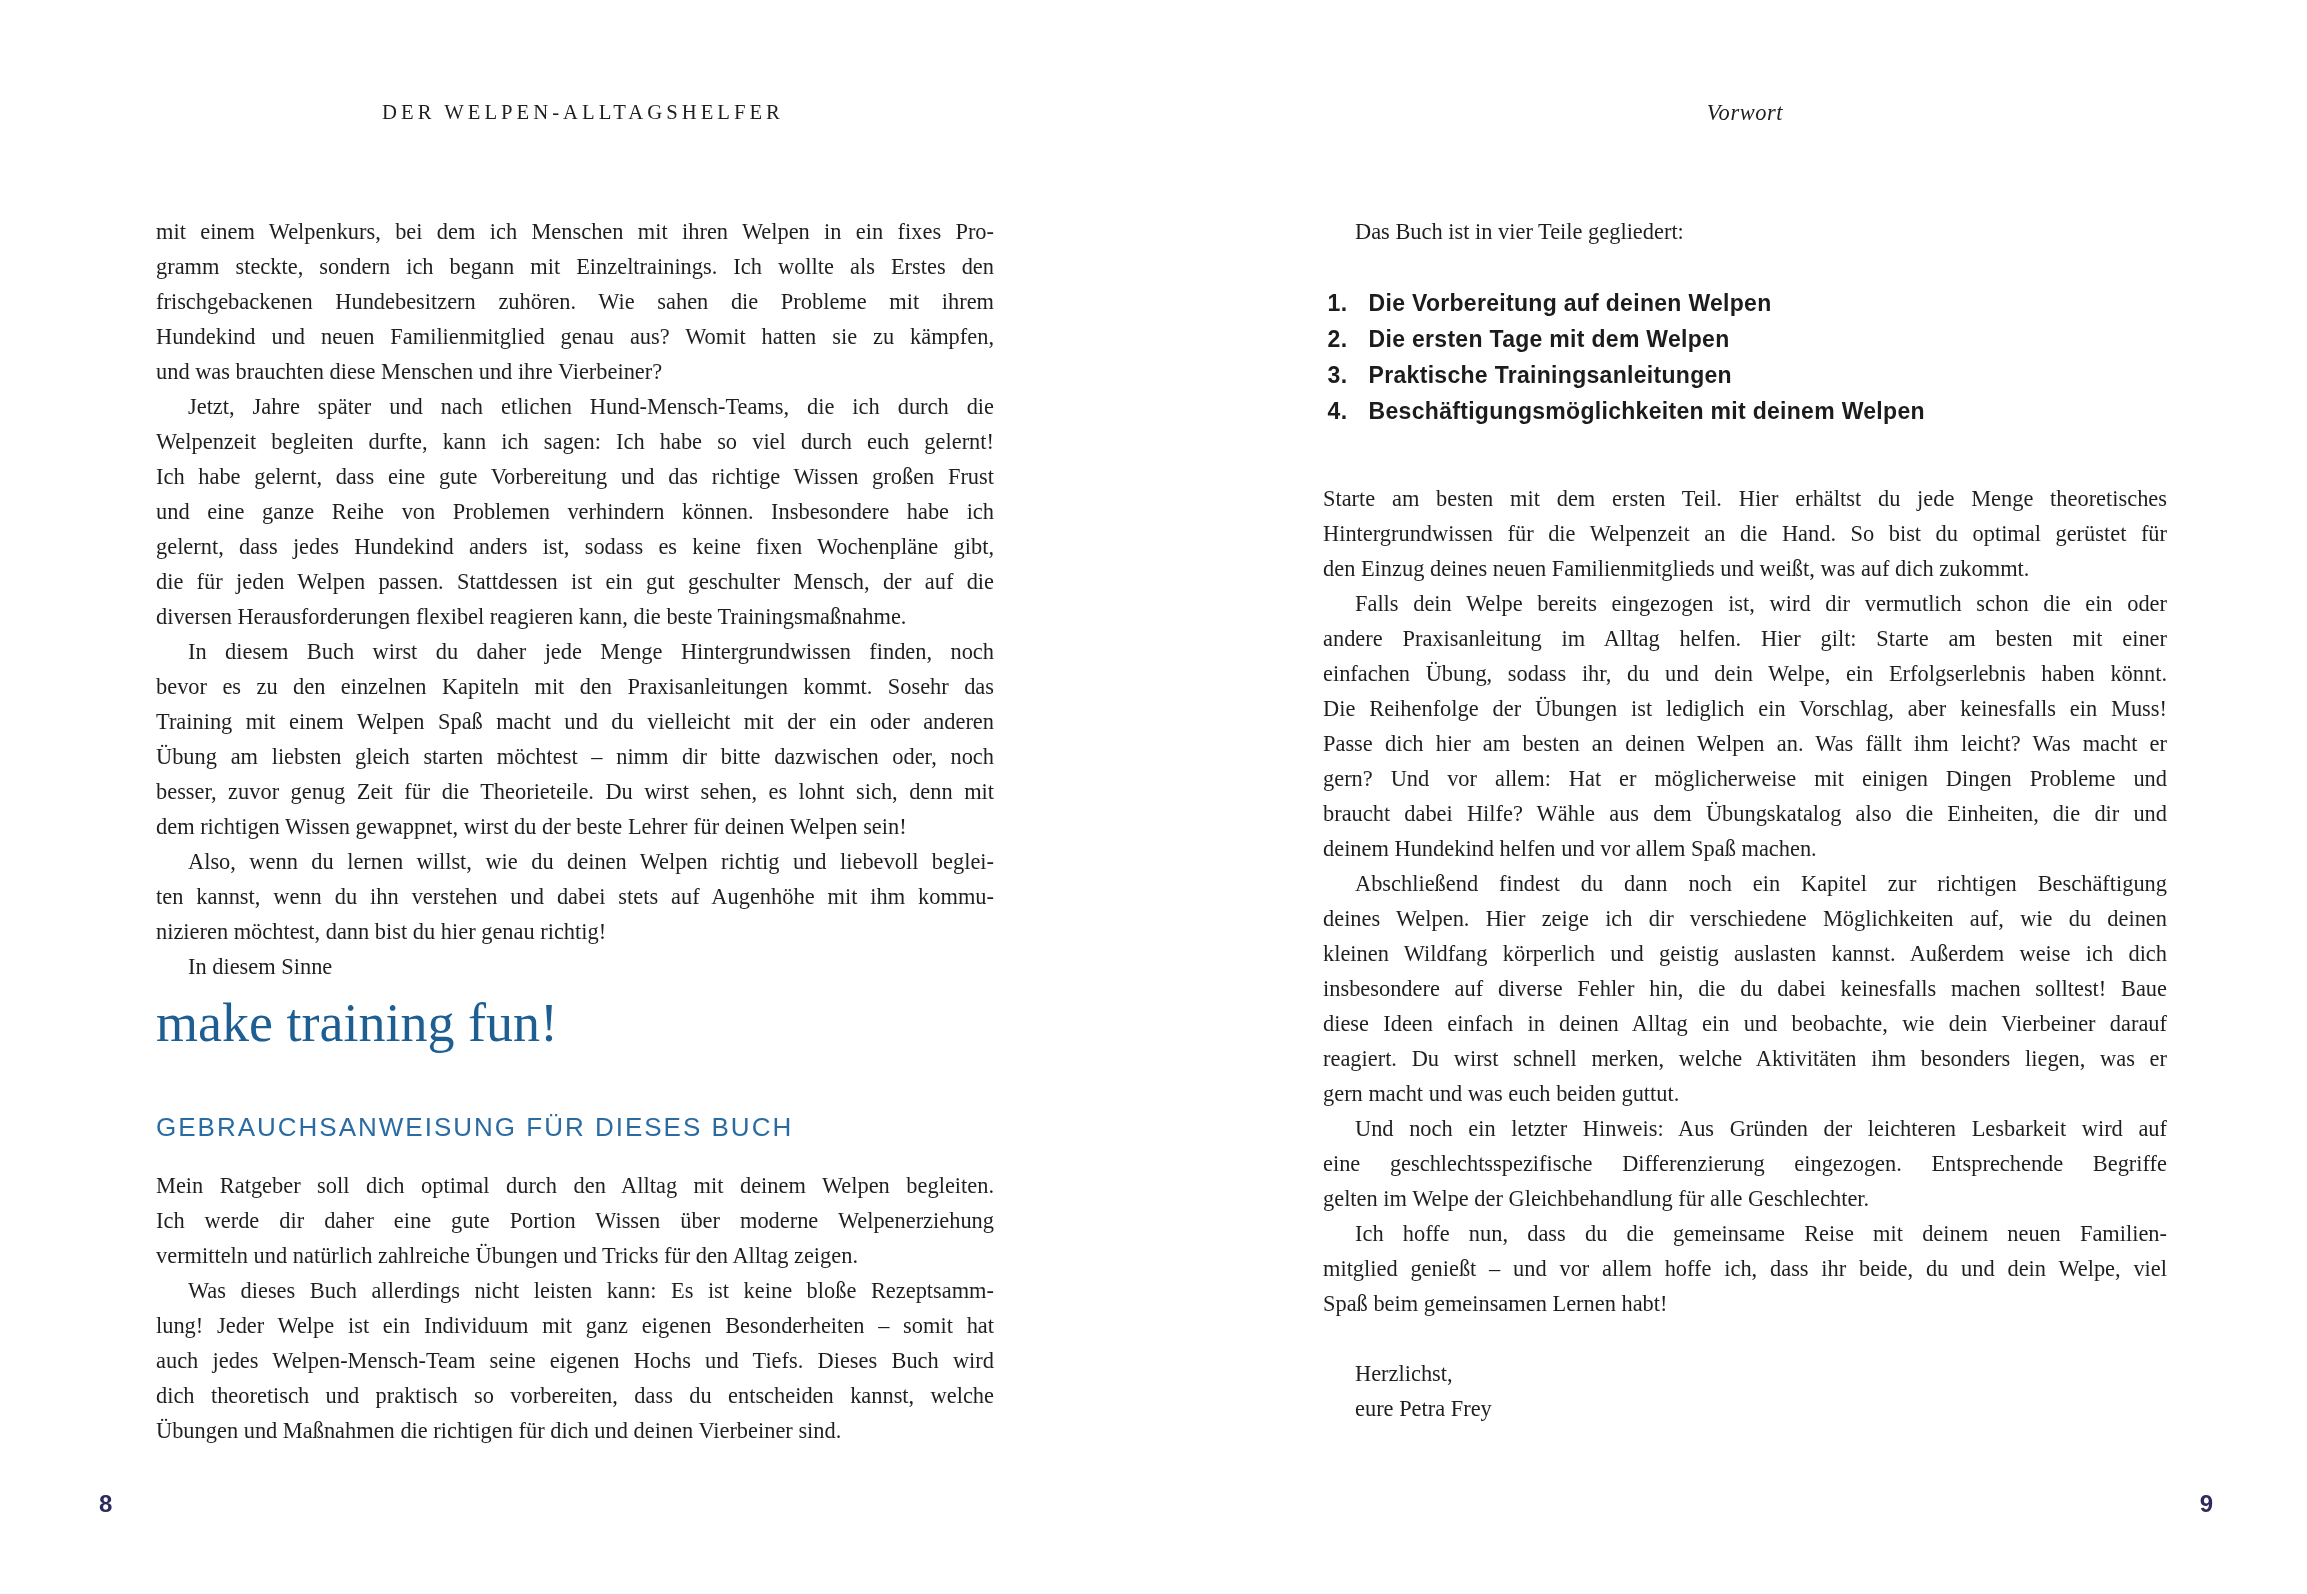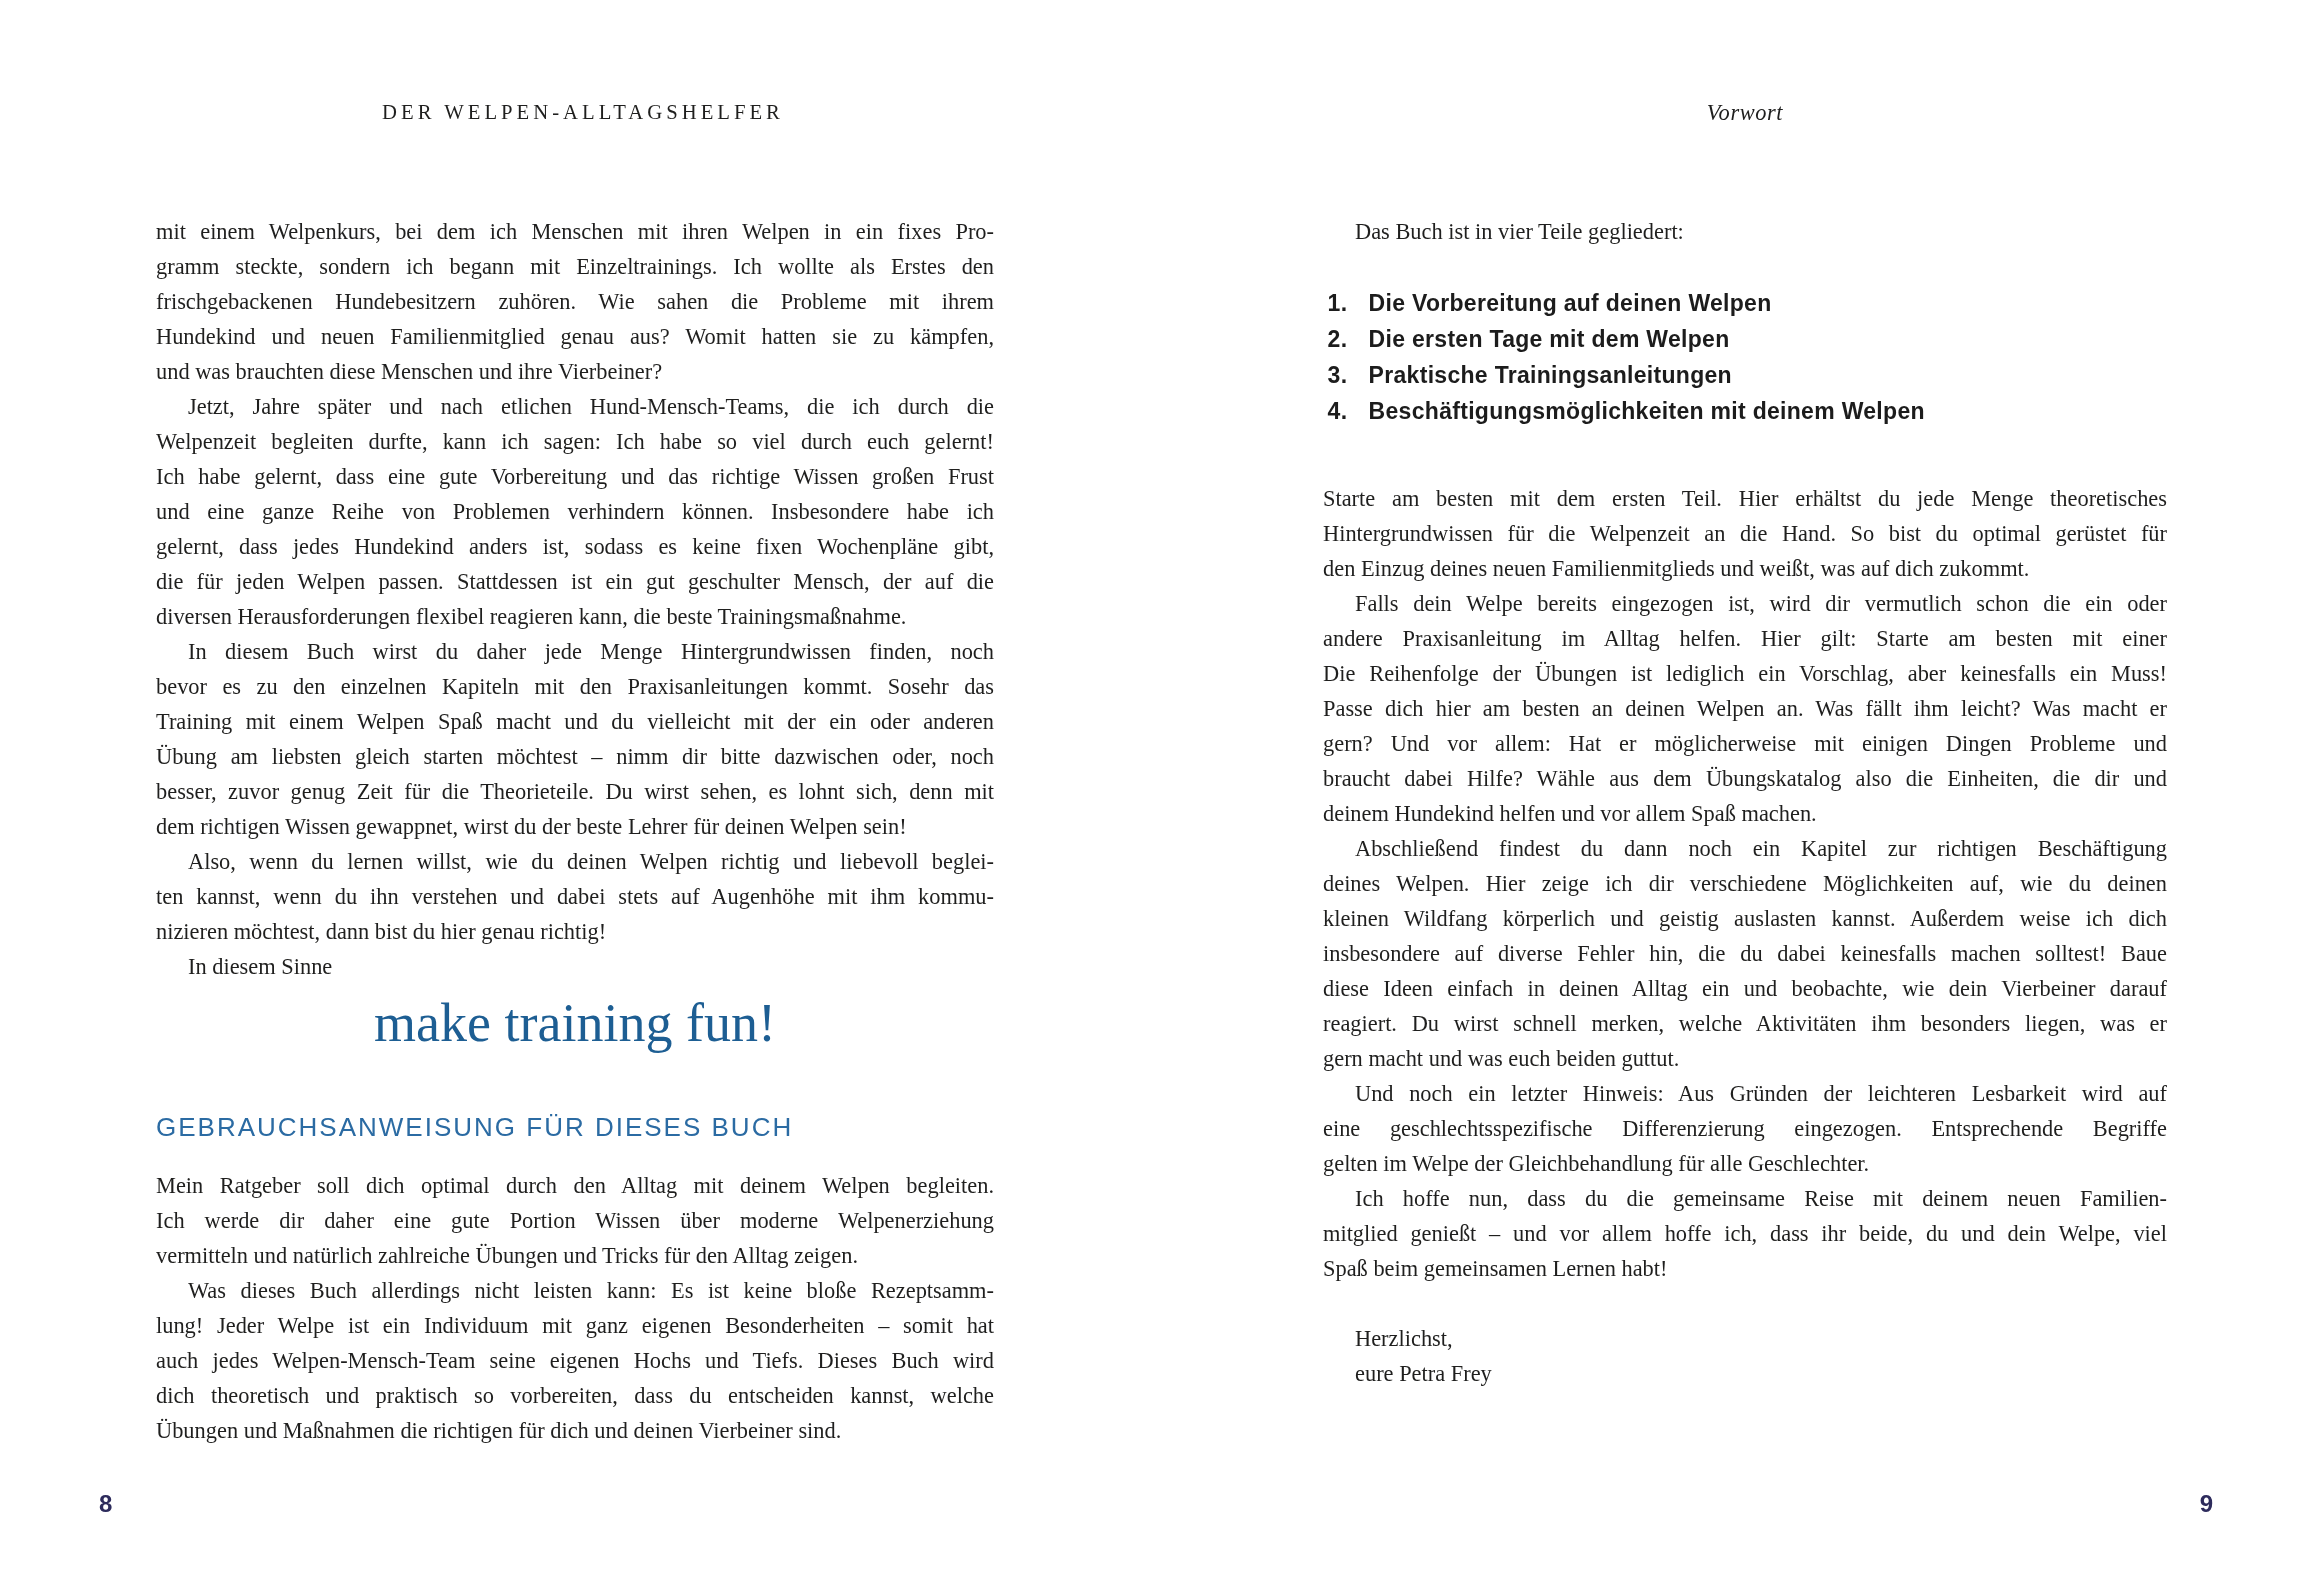--- a/index.html
+++ b/index.html
@@ -35,21 +35,20 @@
   .page-body.right { left: 1323px; width: 844px; }
 
   .para { margin: 0; }
   .line { text-align: justify; text-align-last: justify; }
   .line.last { text-align-last: left; }
   .line.indent { text-indent: 32px; }
 
   .tagline {
     margin-top: 6.9px;
     font-size: 54px; line-height: 64px;
-    text-align: center;
     color: var(--tagline-blue, #1d5e93);
     white-space: nowrap;
   }
 
   .section-heading {
     margin-top: 57px; margin-bottom: 26px;
     font-family: "Liberation Sans", sans-serif;
     font-weight: normal;
     font-size: 26px; line-height: 30px;
     letter-spacing: 2px;
@@ -162,20 +161,21 @@
         </div>
       </div>
       <div class="para">
         <div class="line">Starte am besten mit dem ersten Teil. Hier erhältst du jede Menge theoretisches</div>
         <div class="line">Hintergrundwissen für die Welpenzeit an die Hand. So bist du optimal gerüstet für</div>
         <div class="line last">den Einzug deines neuen Familienmitglieds und weißt, was auf dich zukommt.</div>
       </div>
       <div class="para">
         <div class="line indent">Falls dein Welpe bereits eingezogen ist, wird dir vermutlich schon die ein oder</div>
         <div class="line">andere Praxisanleitung im Alltag helfen. Hier gilt: Starte am besten mit einer</div>
+        <div class="line">einfachen Übung, sodass ihr, du und dein Welpe, ein Erfolgserlebnis haben könnt.</div>
         <div class="line">Die Reihenfolge der Übungen ist lediglich ein Vorschlag, aber keinesfalls ein Muss!</div>
         <div class="line">Passe dich hier am besten an deinen Welpen an. Was fällt ihm leicht? Was macht er</div>
         <div class="line">gern? Und vor allem: Hat er möglicherweise mit einigen Dingen Probleme und</div>
         <div class="line">braucht dabei Hilfe? Wähle aus dem Übungskatalog also die Einheiten, die dir und</div>
         <div class="line last">deinem Hundekind helfen und vor allem Spaß machen.</div>
       </div>
       <div class="para">
         <div class="line indent">Abschließend findest du dann noch ein Kapitel zur richtigen Beschäftigung</div>
         <div class="line">deines Welpen. Hier zeige ich dir verschiedene Möglichkeiten auf, wie du deinen</div>
         <div class="line">kleinen Wildfang körperlich und geistig auslasten kannst. Außerdem weise ich dich</div>

